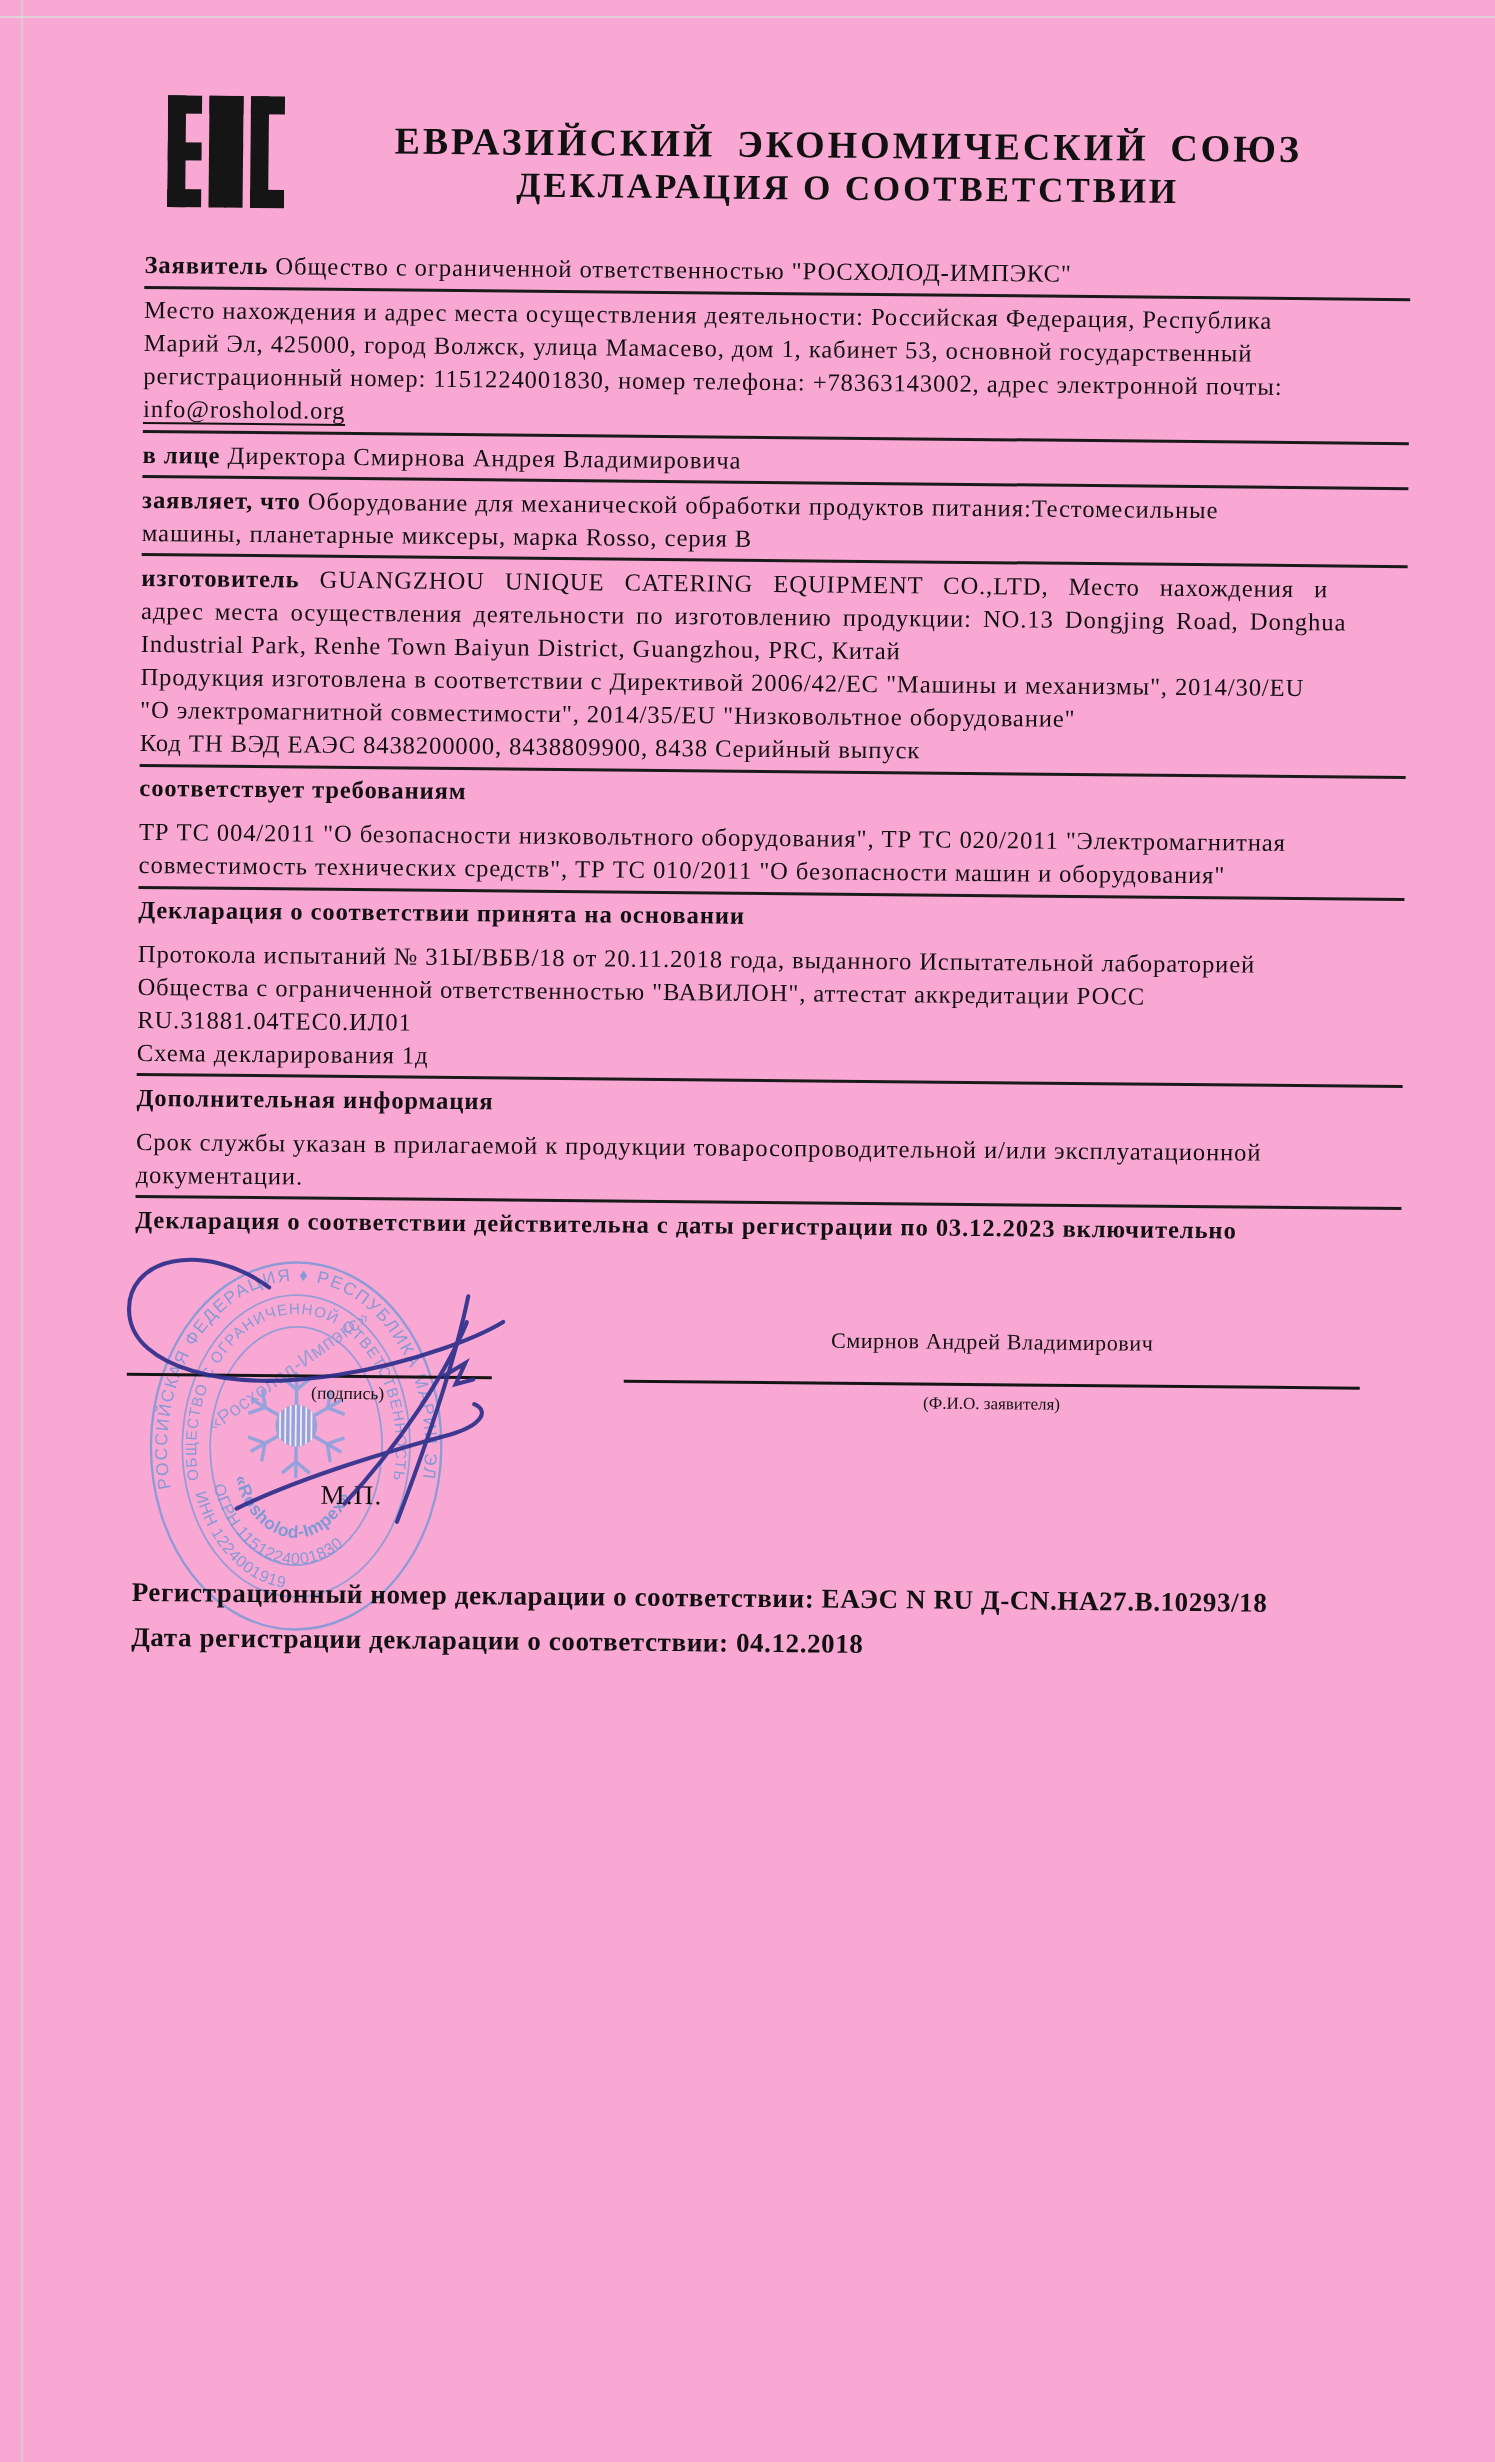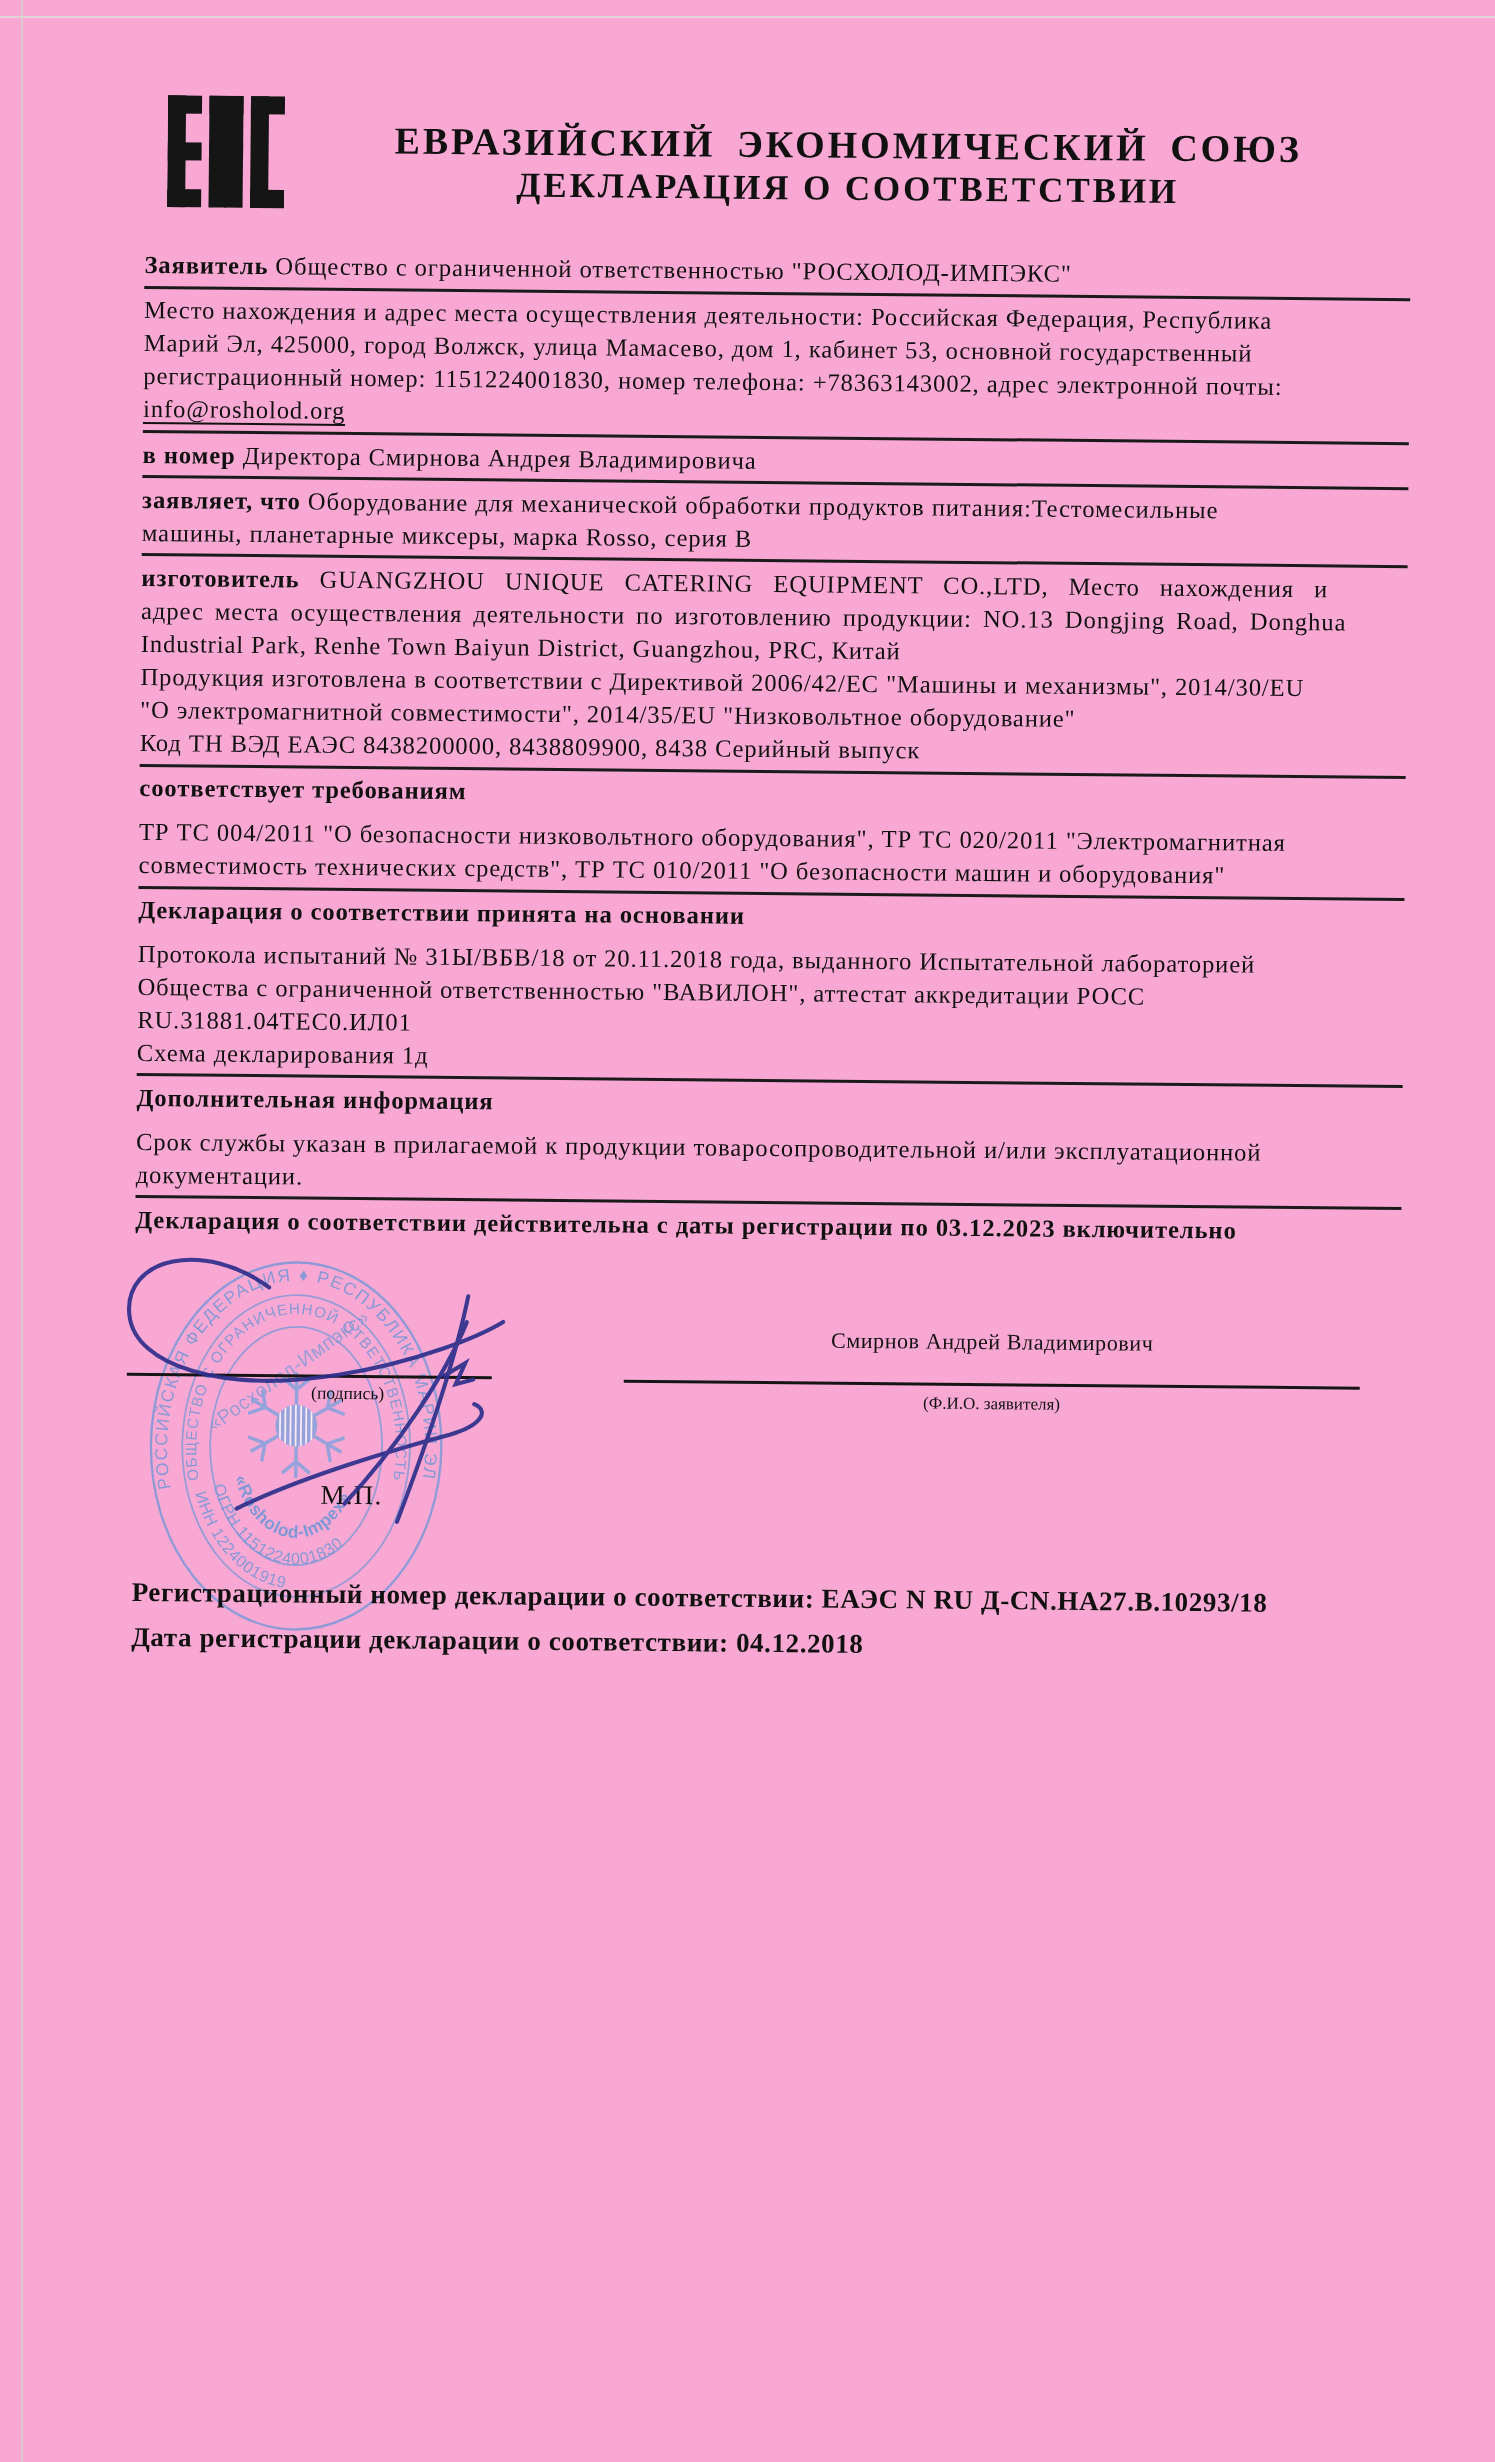--- a/index.html
+++ b/index.html
@@ -73,21 +73,21 @@
 
       <div class="line"><span class="bold">Заявитель</span> <span>Общество с ограниченной ответственностью "РОСХОЛОД-ИМПЭКС"</span></div>
       <div class="rule"></div>
 
       <div class="line">Место нахождения и адрес места осуществления деятельности: Российская Федерация, Республика</div>
       <div class="line">Марий Эл, 425000, город Волжск, улица Мамасево, дом 1, кабинет 53, основной государственный</div>
       <div class="line">регистрационный номер: 1151224001830, номер телефона: +78363143002, адрес электронной почты:</div>
       <div class="line"><span class="email">info@rosholod.org</span></div>
       <div class="rule"></div>
 
-      <div class="line"><span class="bold">в номер</span> <span>Директора Смирнова Андрея Владимировича</span></div>
+      <div class="line"><span class="bold">в лице</span> <span>Директора Смирнова Андрея Владимировича</span></div>
       <div class="rule"></div>
 
       <div class="line"><span class="bold">заявляет, что</span> <span>Оборудование для механической обработки продуктов питания:Тестомесильные</span></div>
       <div class="line">машины, планетарные миксеры, марка Rosso, серия В</div>
       <div class="rule"></div>
 
       <div class="line wide1"><span class="bold">изготовитель</span> <span>GUANGZHOU UNIQUE CATERING EQUIPMENT CO.,LTD, Место нахождения и</span></div>
       <div class="line wide2">адрес места осуществления деятельности по изготовлению продукции: NO.13 Dongjing Road, Donghua</div>
       <div class="line">Industrial Park, Renhe Town Baiyun District, Guangzhou, PRC, Китай</div>
       <div class="line">Продукция изготовлена в соответствии с Директивой 2006/42/EC "Машины и механизмы", 2014/30/EU</div>

